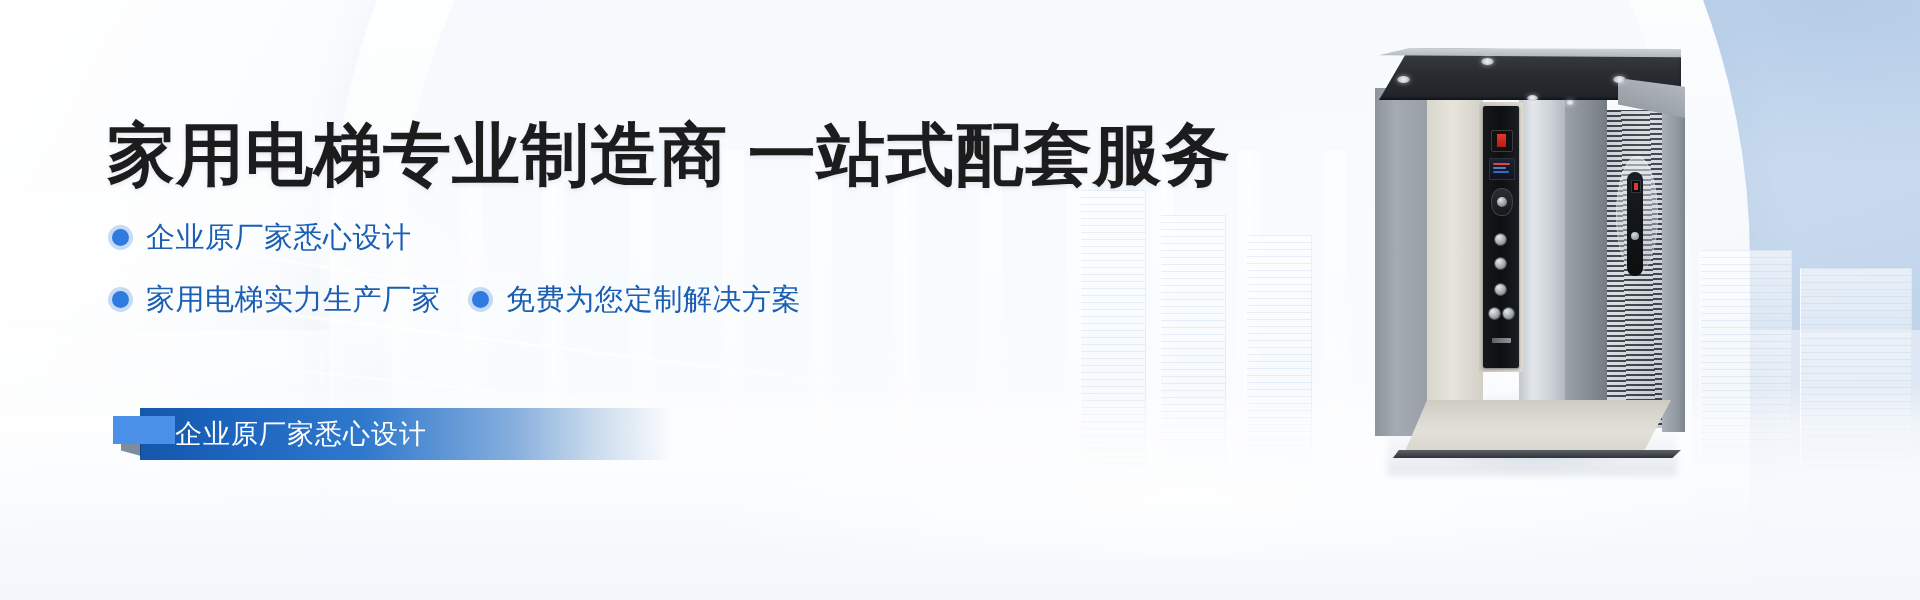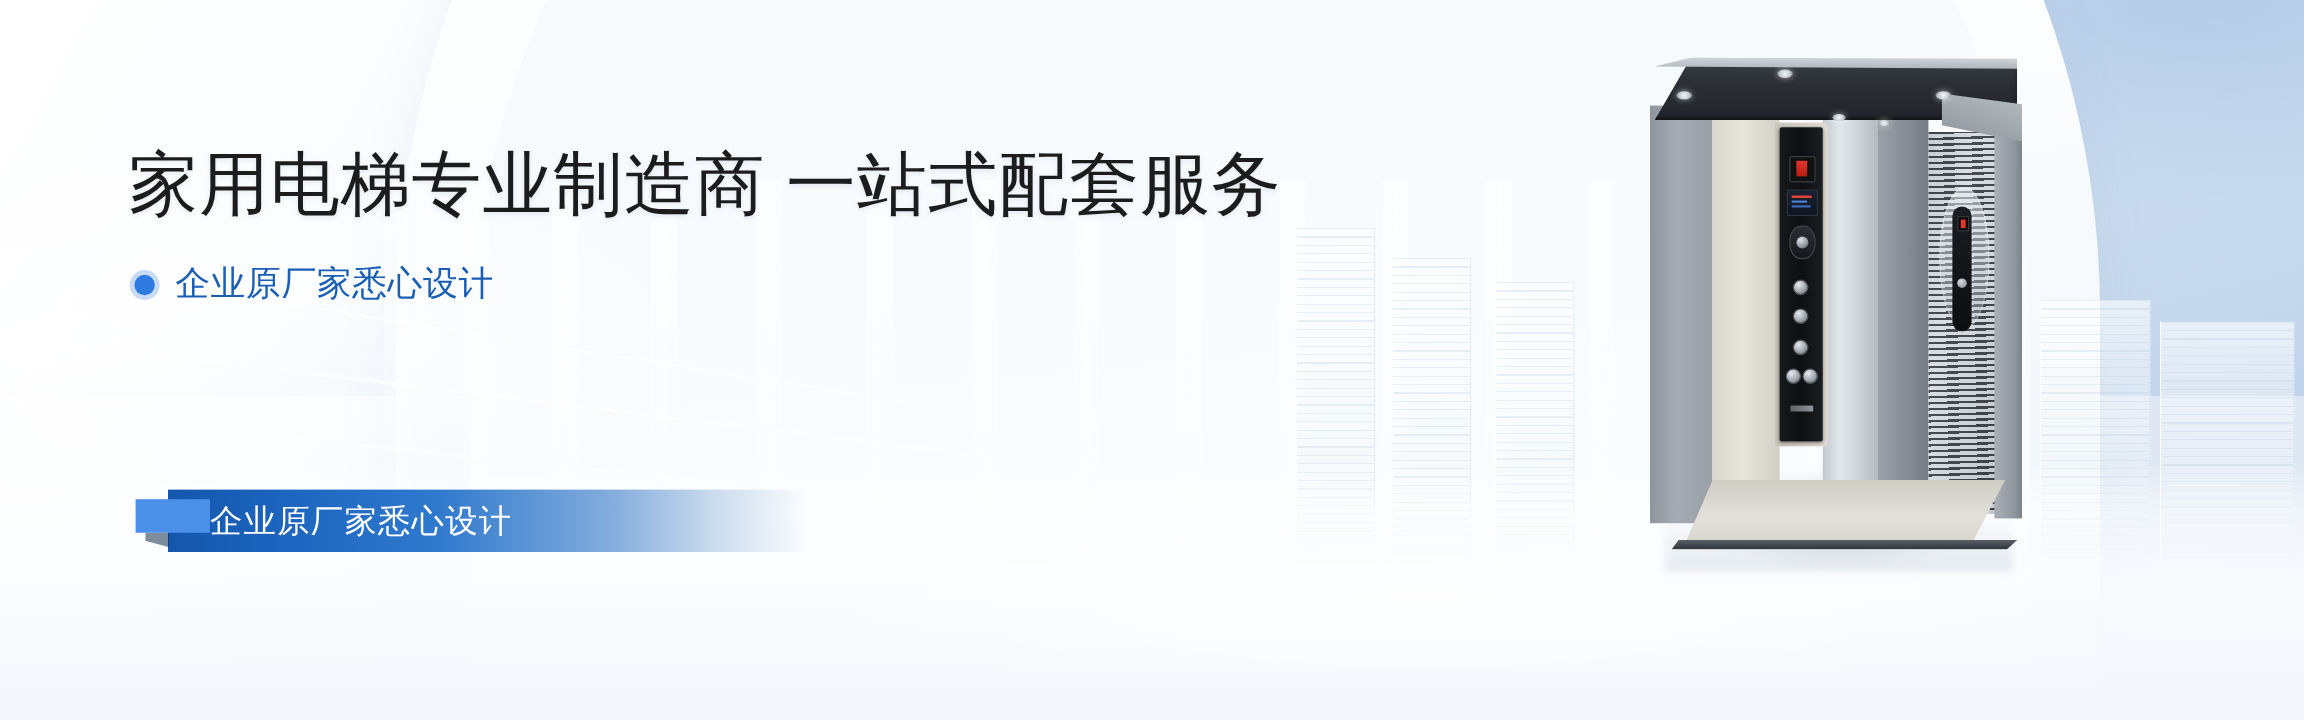--- a/index.html
+++ b/index.html
@@ -96,21 +96,21 @@
   .floor-sheen{
     position:absolute;left:700px;bottom:40px;width:1220px;height:150px;
     background:radial-gradient(60% 80% at 40% 60%,rgba(255,255,255,.8),rgba(255,255,255,0) 72%);
   }
 
   
   .content{position:absolute;left:0;top:0;width:1920px;height:600px;}
 
   .headline{
     position:absolute;left:107px;top:118px;
-    font-size:58px;line-height:72px;font-weight:normal;
+    font-size:68px;line-height:72px;font-weight:bold;
     color:#1c1c1c;letter-spacing:1px;white-space:nowrap;
     text-shadow:0 2px 4px rgba(160,178,200,.28);
     text-align:right;
   }
 
   .bullets{position:absolute;left:112px;top:206px;width:900px;}
   .brow{display:flex;height:62px;align-items:center;}
   .bitem{display:flex;align-items:center;}
   .bitem.col1{width:360px;}
   .dot{
@@ -443,20 +443,30 @@
 
     <div class="headline">家用电梯专业制造商 一站式配套服务</div>
 
     <div class="bullets">
       <div class="brow">
         <div class="bitem col1">
           <span class="dot"></span>
           <span class="btext">企业原厂家悉心设计</span>
         </div>
       </div>
+      <div class="brow">
+        <div class="bitem col1">
+          <span class="dot"></span>
+          <span class="btext">家用电梯实力生产厂家</span>
+        </div>
+        <div class="bitem">
+          <span class="dot"></span>
+          <span class="btext">免费为您定制解决方案</span>
+        </div>
+      </div>
     </div>
 
     <div class="tagwrap">
       <div class="tagbar"></div>
       <div class="ribbon"></div>
       <div class="ribbon-fold"></div>
       <div class="tagtext">企业原厂家悉心设计</div>
     </div>
 
   </div>

